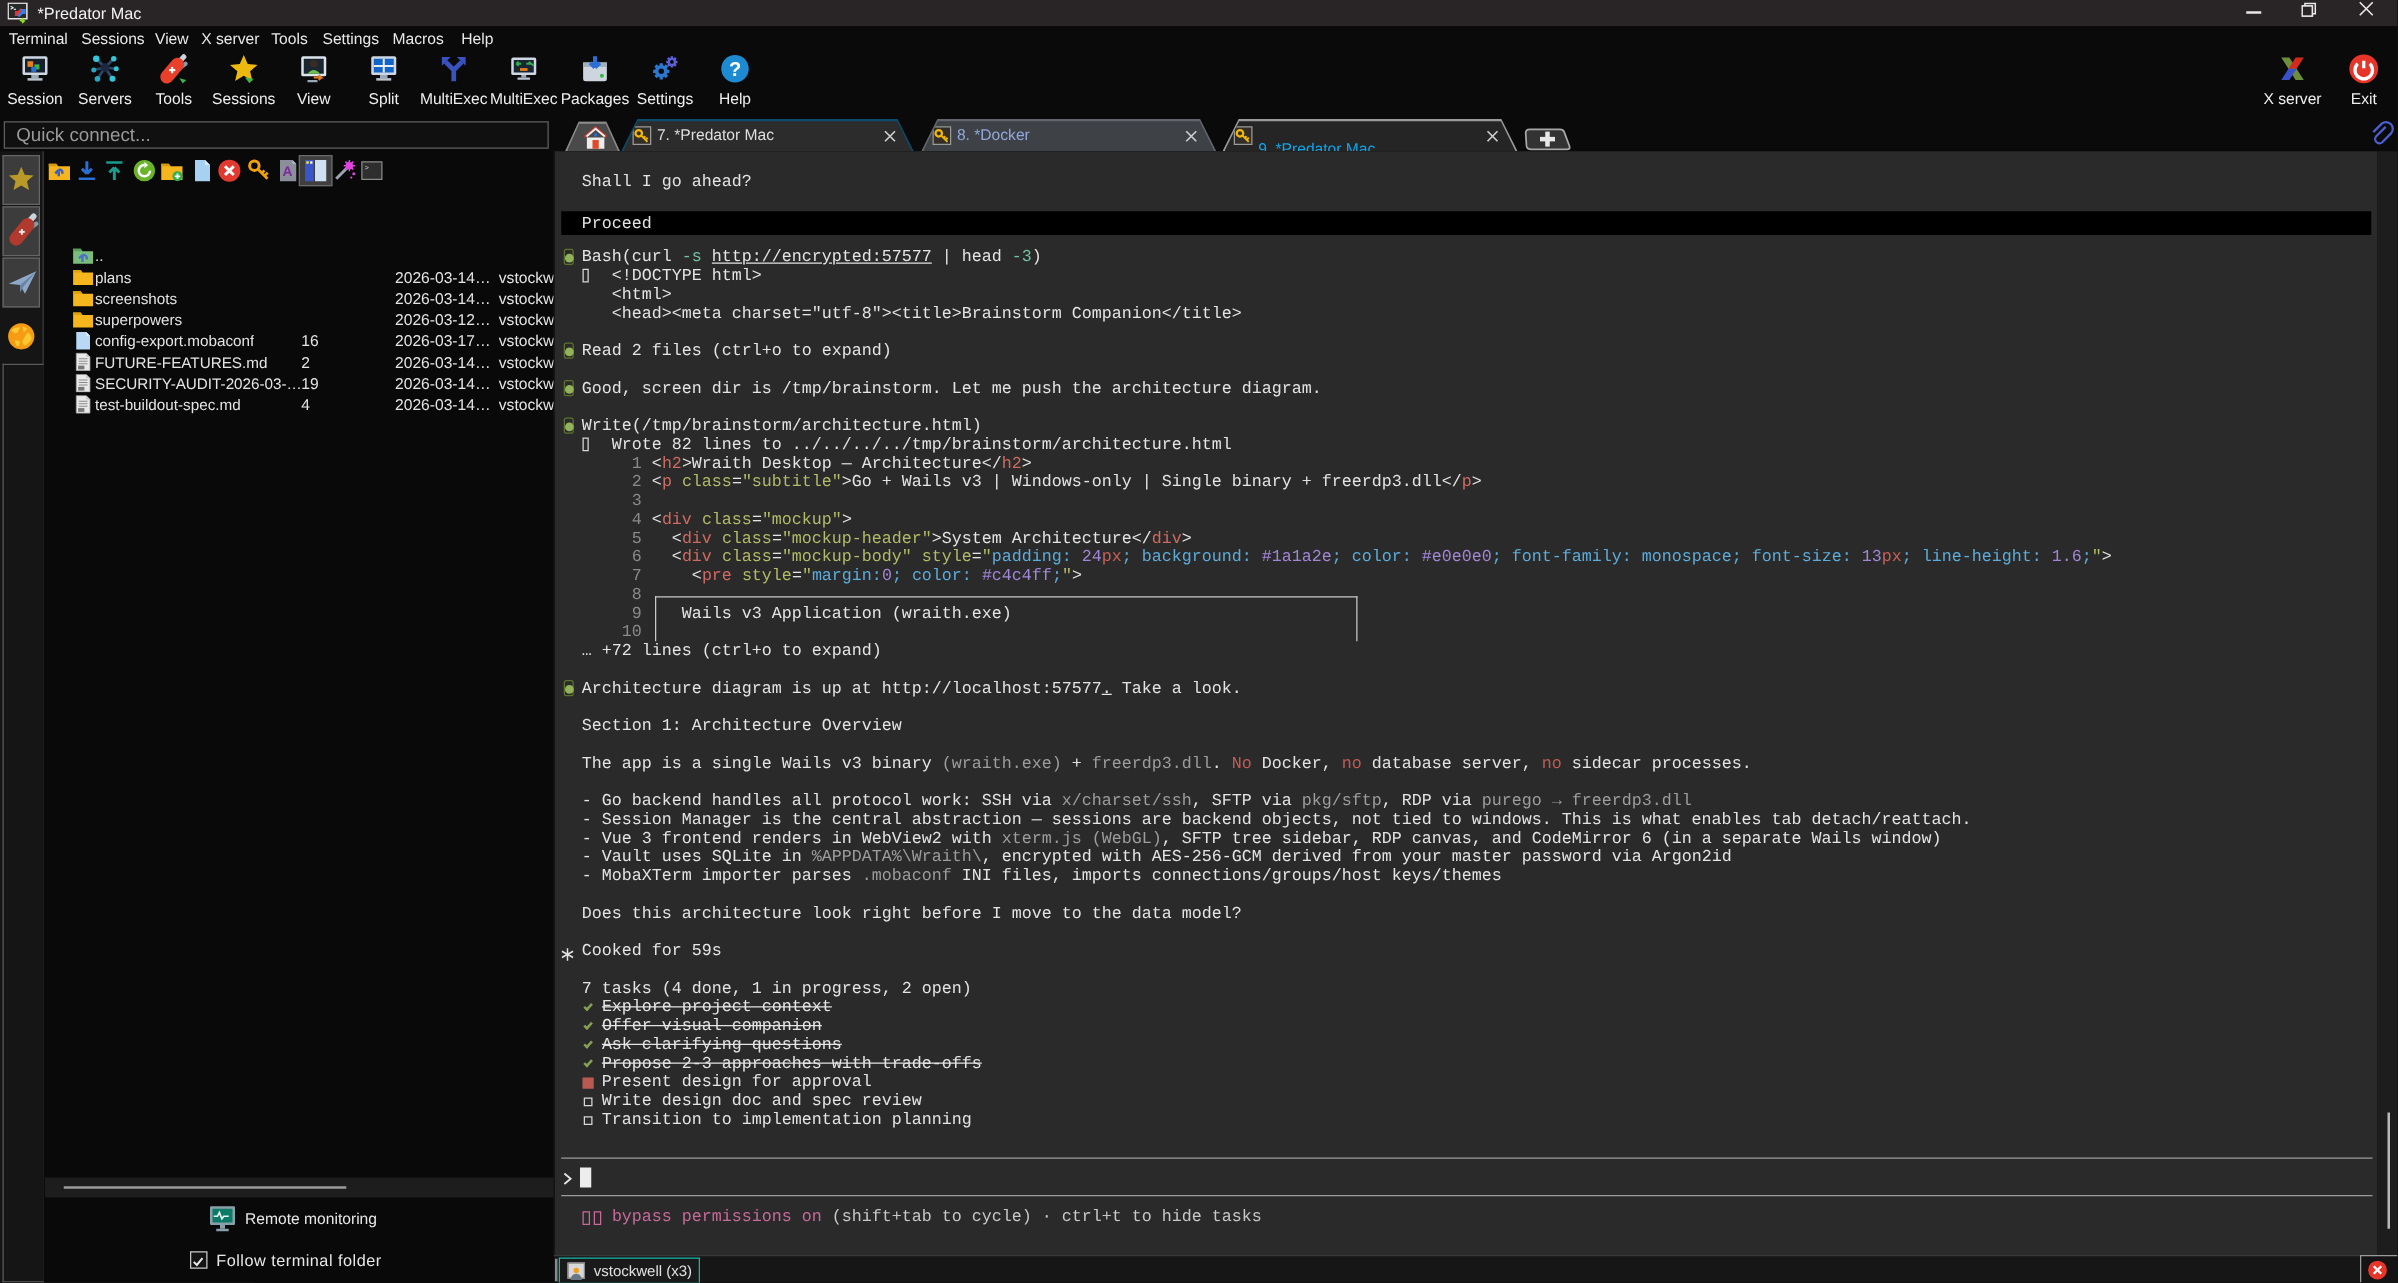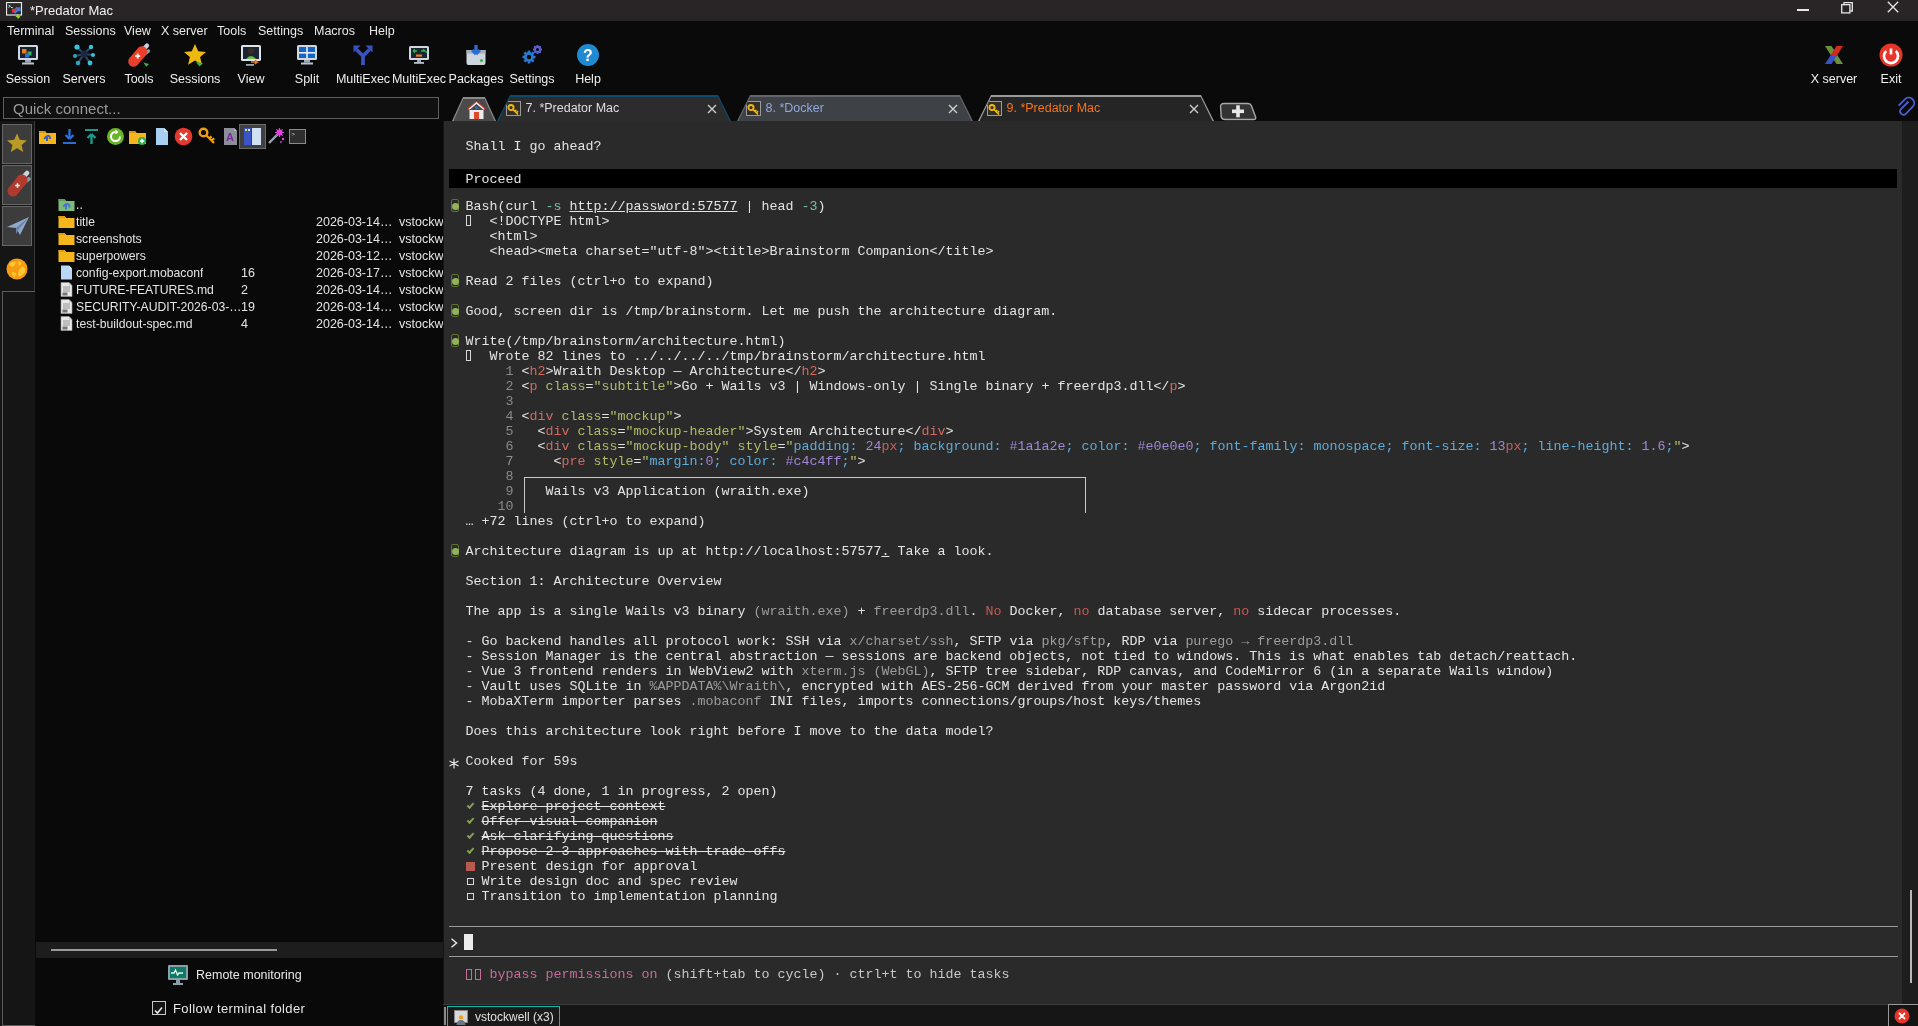--- a/index.html
+++ b/index.html
@@ -208,21 +208,21 @@
           <path d="M1 1 L9 9 M9 1 L1 9"></path>
         </svg>
       </div>
     </div>
 <div class="abs" style="left:535px;top:2px;width:236px;height:26px;background:#9a9a9a;clip-path:polygon(13px 0,223px 0,236px 26px,0 26px)">
       <div class="abs" style="left:1.5px;top:1.5px;width:233px;height:24.5px;background:#252525;clip-path:polygon(12px 0,221px 0,233px 24.5px,0 24.5px)">
         <div class="abs" style="left:7px;top:4px;width:15px;height:15px;border:1px solid #9a9a9a;background:#332f28"><svg width="13" height="13" viewBox="0 0 13 13">
             <circle cx="4" cy="4.6" r="2.6" fill="none" stroke="#f0b90a" stroke-width="1.8"></circle>
             <path d="M6 6.5 L11 11.5 M9.3 9.8 l1.8 -1.6 M7.8 8.4 l1.5 -1.4" stroke="#f0b90a" stroke-width="1.6"></path>
           </svg></div>
-        <span class="abs" style="left:27px;top:4px;font-size:12.5px;color:#f97316">9. *Predator Mac</span>
+        <span class="abs" style="left:27px;top:15px;font-size:12.5px;color:#0ea5e9">9. *Predator Mac</span>
         <svg class="abs" style="left:209px;top:7px" width="10" height="10" viewBox="0 0 10 10" stroke="#cdcdcd" stroke-width="1.4">
           <path d="M1 1 L9 9 M9 1 L1 9"></path>
         </svg>
       </div>
     </div>
 <svg class="abs" style="left:776px;top:9px" width="42" height="19" viewBox="0 0 42 19">
 <path d="M5 1.5 H29 q2.6 0 3.4 2.2 L36.6 15 q0.8 2.5 -2 2.5 H6 q-3.4 0 -3.8 -2.8 L1.6 5 q-0.4 -3.5 3.4 -3.5 Z" fill="#333" stroke="#a8a8a8" stroke-width="1.4"></path>
 <rect x="13" y="7.5" width="12" height="3.6" fill="#e8e8e8"></rect>
       <rect x="17.2" y="3.3" width="3.6" height="12" fill="#e8e8e8"></rect>
     </svg>
@@ -320,21 +320,21 @@
 <div class="abs" style="left:22px;top:76px"><svg width="17" height="15" viewBox="0 0 17 15">
         <path d="M0.5 2 h6 l1.5 2 H16.5 v10 H0.5 Z" fill="#7abc7a"></path>
         <path d="M0.5 2 h6 l1.5 2 H0.5 Z" fill="#5aa05a"></path>
 <path d="M8 12.5 v-5.5 m0 0 l-2.8 2.6 m2.8 -2.6 q3.6 -0.6 3.6 3.6" stroke="#4a6fd0" stroke-width="1.9" fill="none"></path>
       </svg></div>
 <span class="abs" style="left:40px;top:77px;font-size:12.2px;color:#e4e4e4;white-space:nowrap;max-width:166px;overflow:hidden;text-overflow:ellipsis">..</span>
 <div class="abs" style="left:22px;top:93px"><svg width="17" height="15" viewBox="0 0 17 15">
         <path d="M0.5 2 h6 l1.5 2 H16.5 v10 H0.5 Z" fill="#f5b51c"></path>
         <path d="M0.5 2 h6 l1.5 2 H0.5 Z" fill="#e0a00a"></path>
       </svg></div>
-<span class="abs" style="left:40px;top:94px;font-size:12.2px;color:#e4e4e4;white-space:nowrap;max-width:166px;overflow:hidden;text-overflow:ellipsis">title</span>
+<span class="abs" style="left:40px;top:94px;font-size:12.2px;color:#e4e4e4;white-space:nowrap;max-width:166px;overflow:hidden;text-overflow:ellipsis">plans</span>
 <span class="abs" style="left:280px;top:94px;font-size:12.5px;color:#e4e4e4">2026-03-14…</span>
 <span class="abs" style="left:363px;top:94px;font-size:12.5px;color:#e4e4e4">vstockw</span>
 <div class="abs" style="left:22px;top:110px"><svg width="17" height="15" viewBox="0 0 17 15">
         <path d="M0.5 2 h6 l1.5 2 H16.5 v10 H0.5 Z" fill="#f5b51c"></path>
         <path d="M0.5 2 h6 l1.5 2 H0.5 Z" fill="#e0a00a"></path>
       </svg></div>
 <span class="abs" style="left:40px;top:111px;font-size:12.2px;color:#e4e4e4;white-space:nowrap;max-width:166px;overflow:hidden;text-overflow:ellipsis">screenshots</span>
 <span class="abs" style="left:280px;top:111px;font-size:12.5px;color:#e4e4e4">2026-03-14…</span>
 <span class="abs" style="left:363px;top:111px;font-size:12.5px;color:#e4e4e4">vstockw</span>
 <div class="abs" style="left:22px;top:127px"><svg width="17" height="15" viewBox="0 0 17 15">
@@ -402,21 +402,21 @@
         <path d="M2 5.5 L4.5 8 L9 2.5" stroke="#e8e8e8" stroke-width="1.6" fill="none"></path>
       </svg></div>
 <span class="abs" style="left:137px;top:880px;font-size:13px;color:#e8e8e8;letter-spacing:0.4px">Follow terminal folder</span>
 </div>
 <div class="abs" style="left:443px;top:121px;width:1459px;height:883px;background:#2a2a2a;border-left:1px solid #151515"></div>
 <div class="abs" style="left:1902px;top:121px;width:16px;height:883px;background:#1d1d1d"></div>
 <div class="abs" style="left:1910px;top:890px;width:2px;height:93px;background:#b8b8b8"></div>
 <div class="abs" style="left:449px;top:169px;width:1448px;height:18.5px;background:#000"></div>
 <div class="tl" style="top:139.0px">  Shall I go ahead?</div>
 <div class="tl" style="top:170.5px;height:18px;line-height:18px">  Proceed</div>
-<div class="tl" style="top:199.0px"><span class="dot"></span>  Bash(curl <span class="flag">-s</span> <u>http://password:57577</u> | head <span class="flag">-3</span>)</div>
+<div class="tl" style="top:199.0px"><span class="dot"></span>  Bash(curl <span class="flag">-s</span> <u>http://encrypted:57577</u> | head <span class="flag">-3</span>)</div>
 <div class="tl" style="top:214.0px"><span class="box-glyph"></span>     &lt;!DOCTYPE html&gt;</div>
 <div class="tl" style="top:229.0px">     &lt;html&gt;</div>
 <div class="tl" style="top:244.0px">     &lt;head&gt;&lt;meta charset="utf-8"&gt;&lt;title&gt;Brainstorm Companion&lt;/title&gt;</div>
 <div class="tl" style="top:274.0px"><span class="dot"></span>  Read 2 files (ctrl+o to expand)</div>
 <div class="tl" style="top:304.0px"><span class="dot"></span>  Good, screen dir is /tmp/brainstorm. Let me push the architecture diagram.</div>
 <div class="tl" style="top:334.0px"><span class="dot"></span>  Write(/tmp/brainstorm/architecture.html)</div>
 <div class="tl" style="top:349.0px"><span class="box-glyph"></span>     Wrote 82 lines to ../../../../tmp/brainstorm/architecture.html</div>
 <div class="tl" style="top:364.0px"><span class="lno">       1</span> &lt;<span class="tag">h2</span>&gt;Wraith Desktop — Architecture&lt;/<span class="tag">h2</span>&gt;</div>
 <div class="tl" style="top:379.0px"><span class="lno">       2</span> &lt;<span class="tag">p</span> <span class="attr">class</span>=<span class="str">"subtitle"</span>&gt;Go + Wails v3 | Windows-only | Single binary + freerdp3.dll&lt;/<span class="tag">p</span>&gt;</div>
 <div class="tl" style="top:394.0px"><span class="lno">       3</span> </div>

